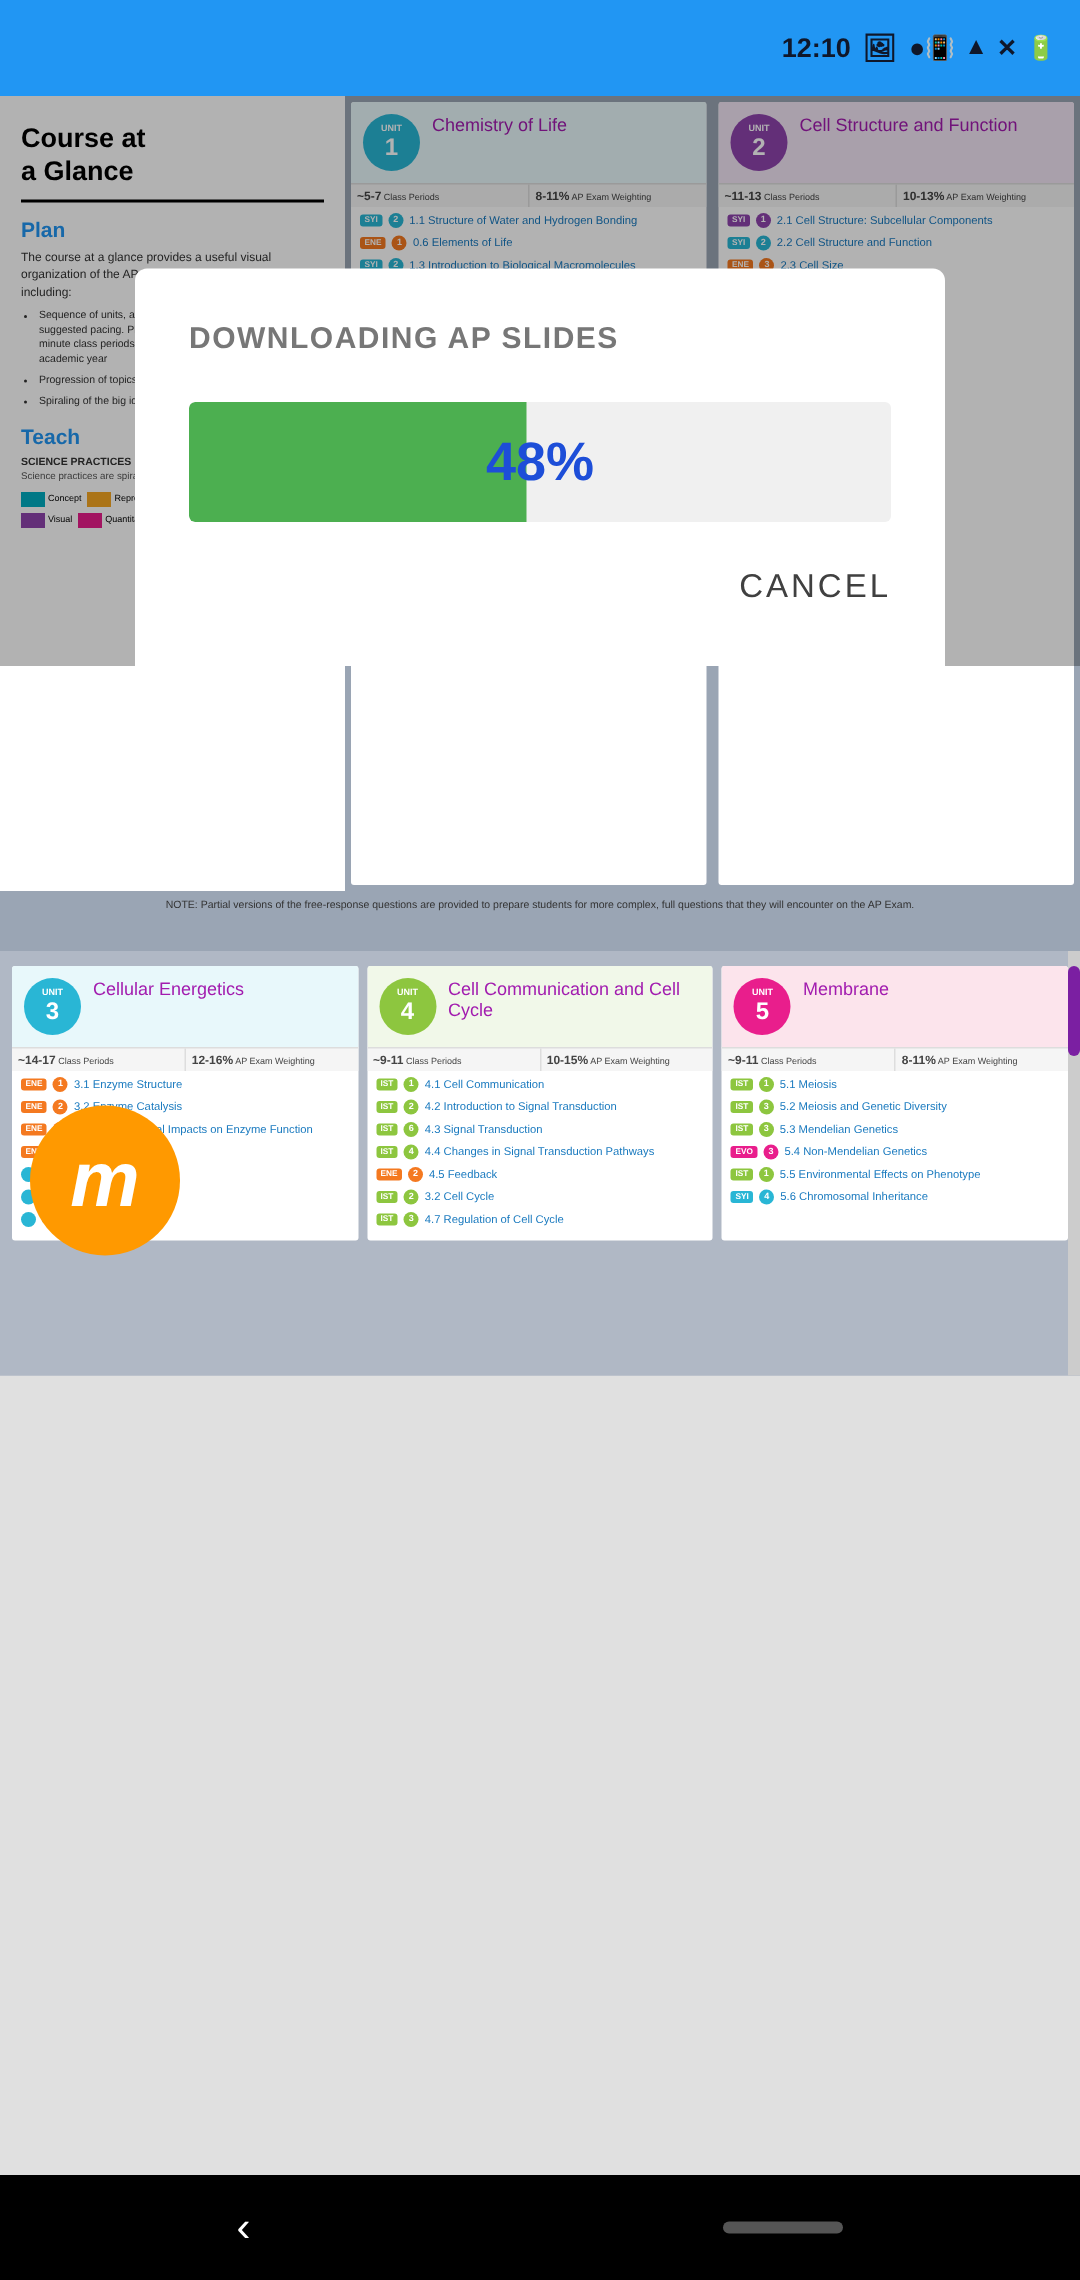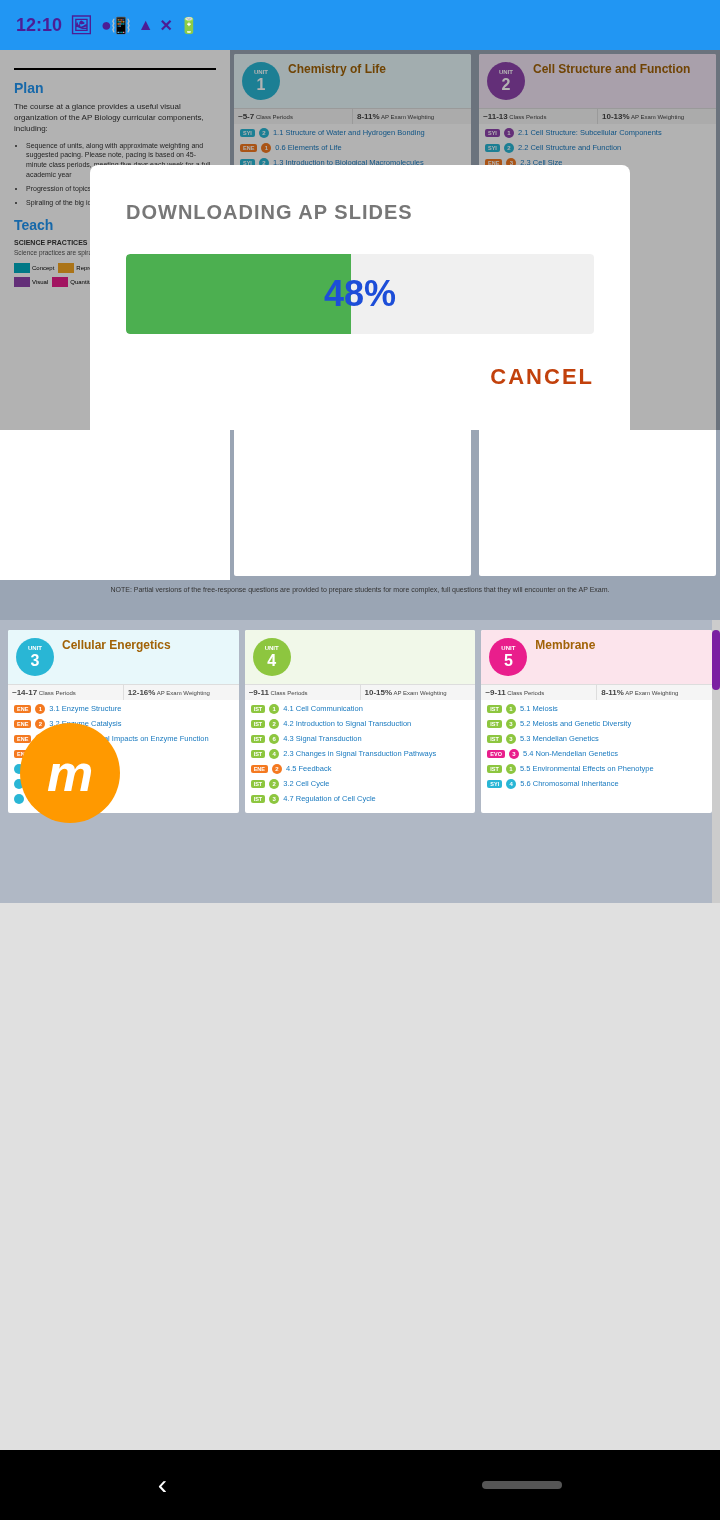--- a/index.html
+++ b/index.html
@@ -8,27 +8,27 @@
       width: 720px;
       min-height: 1520px;
       background: #e0e0e0;
       font-family: Arial, sans-serif;
       overflow-x: hidden;
     }
 
     
     .status-bar {
       width: 720px;
-      height: 50px;
+      height: 64px;
       background: #2196F3;
       display: flex;
       align-items: center;
-      justify-content: flex-start;
+      justify-content: flex-end;
       padding: 0 16px;
-      color: #4c1d95;
+      color: #0f172a;
       font-size: 18px;
       font-weight: bold;
     }
     .status-left {
       display: flex;
       align-items: center;
       gap: 8px;
     }
     .status-right {
       display: flex;
@@ -112,22 +112,22 @@
       align-items: center;
       justify-content: center;
       font-size: 7px;
       font-weight: bold;
       color: white;
       flex-shrink: 0;
       line-height: 1.1;
     }
     .unit-title {
       font-size: 12px;
-      font-weight: 700;
-      color: #a16207;
+      font-weight: 400;
+      color: #a21caf;
       line-height: 1.2;
     }
     .unit-meta {
       display: flex;
       font-size: 7px;
       background: #f5f5f5;
       border-top: 1px solid #ddd;
     }
     .unit-meta-item {
       flex: 1;
@@ -229,22 +229,22 @@
       font-size: 36px;
       font-weight: bold;
       color: #1d4ed8;
     }
     .dialog-actions {
       display: flex;
       justify-content: flex-end;
     }
     .cancel-btn {
       font-size: 22px;
-      font-weight: bold;
-      color: #c2410c;
+      font-weight: normal;
+      color: #404040;
       letter-spacing: 2px;
       background: none;
       border: none;
       cursor: pointer;
       text-transform: uppercase;
     }
 
     
     .document-bottom {
       width: 720px;
@@ -352,20 +352,21 @@
     <span>✕</span>
     <span>🔋</span>
   </div>
 </div>
 
 <div class="main-content">
 
   <div class="document-top">
 
     <div class="left-panel">
+      <h2>Course at<br>a Glance</h2>
       <hr>
       <h3>Plan</h3>
       <p style="margin-bottom:6px;">The course at a glance provides a useful visual organization of the AP Biology curricular components, including:</p>
       <ul>
         <li style="font-size:7px;margin-bottom:4px;">Sequence of units, along with approximate weighting and suggested pacing. Please note, pacing is based on 45-minute class periods, meeting five days each week for a full academic year</li>
         <li style="font-size:7px;margin-bottom:4px;">Progression of topics within each unit</li>
         <li style="font-size:7px;margin-bottom:4px;">Spiraling of the big ideas and science practices across units</li>
       </ul>
       <h3 style="margin-top:10px;">Teach</h3>
       <p style="font-size:7px;font-weight:bold;color:#333;">SCIENCE PRACTICES</p>
@@ -586,20 +587,21 @@
           </div>
         </div>
       </div>
 
       <div class="unit-card-bottom">
         <div class="unit-header" style="background:#f1f8e9;padding:8px;">
           <div class="unit-badge" style="background:#8dc63f;">
             <span style="font-size:6px;">UNIT</span>
             <span style="font-size:16px;font-weight:900;">4</span>
           </div>
+          <div class="unit-title">Cell Communication and Cell Cycle</div>
         </div>
         <div class="unit-meta">
           <div class="unit-meta-item">
             <span>~9-11</span> Class Periods
           </div>
           <div class="unit-meta-item">
             <span>10-15%</span> AP Exam Weighting
           </div>
         </div>
         <div class="topic-list">
@@ -614,21 +616,21 @@
             <span class="topic-text">4.2 Introduction to Signal Transduction</span>
           </div>
           <div class="topic-item">
             <span class="topic-tag" style="background:#8dc63f;">IST</span>
             <span class="topic-num" style="background:#8dc63f;">6</span>
             <span class="topic-text">4.3 Signal Transduction</span>
           </div>
           <div class="topic-item">
             <span class="topic-tag" style="background:#8dc63f;">IST</span>
             <span class="topic-num" style="background:#8dc63f;">4</span>
-            <span class="topic-text">2.3 Changes in Signal Transduction Pathways</span>
+            <span class="topic-text">4.4 Changes in Signal Transduction Pathways</span>
           </div>
           <div class="topic-item">
             <span class="topic-tag" style="background:#f47920;">ENE</span>
             <span class="topic-num" style="background:#f47920;">2</span>
             <span class="topic-text">4.5 Feedback</span>
           </div>
           <div class="topic-item">
             <span class="topic-tag" style="background:#8dc63f;">IST</span>
             <span class="topic-num" style="background:#8dc63f;">2</span>
             <span class="topic-text">3.2 Cell Cycle</span>

